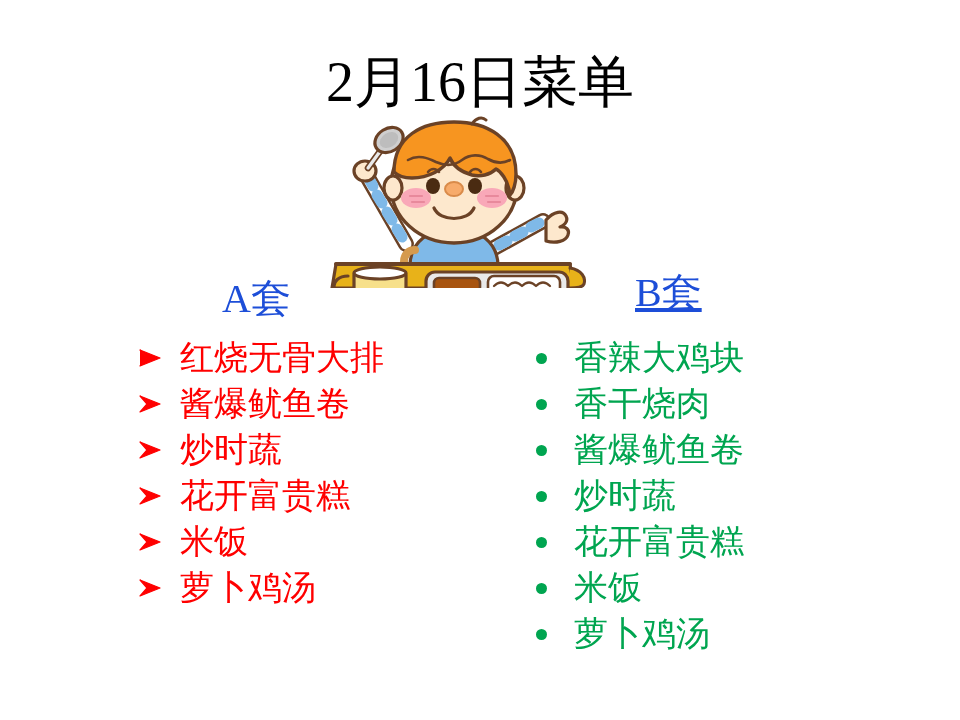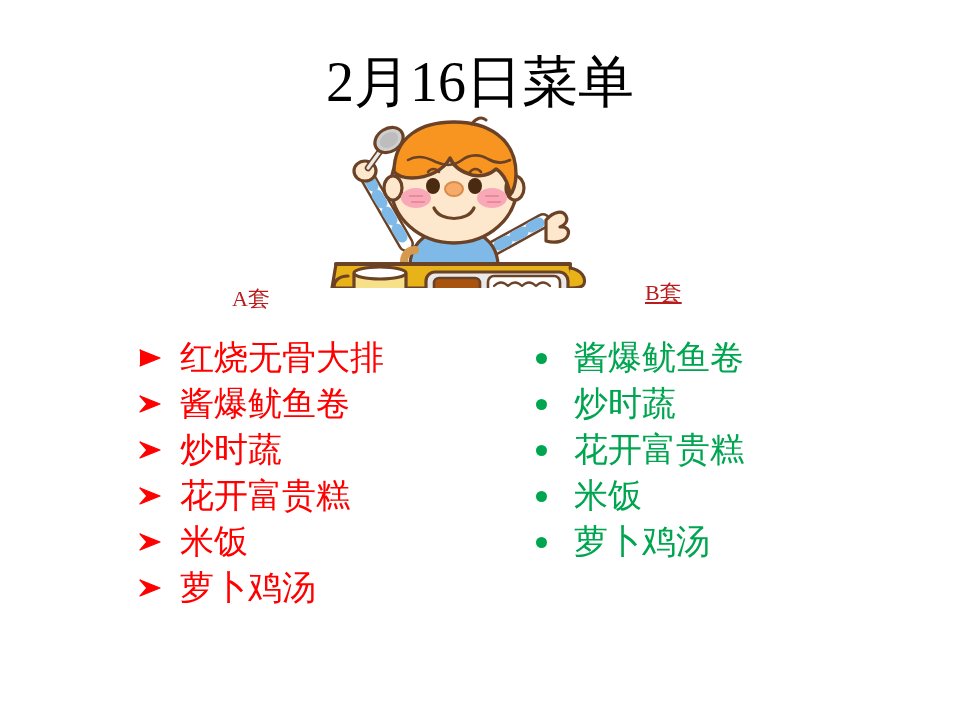--- a/index.html
+++ b/index.html
@@ -44,25 +44,24 @@
     overflow: hidden;
   }
   .clipart svg {
     display: block;
   }
 
   
   .col-head {
     position: absolute;
     font-family: "Liberation Serif", "DejaVu Serif", serif;
-    font-size: 22px;
+    font-size: 40px;
     line-height: 36px;
-    color: #b91c1c;
+    color: #1d4ed8;
     white-space: nowrap;
-    margin-left: 10px;
   }
   .col-head.a { left: 222px; top: 281px; }
   .col-head.b { left: 635px; top: 275px; text-decoration: underline; }
 
   
   .menu-col {
     position: absolute;
     top: 336px;
     width: 360px;
   }
@@ -261,20 +260,32 @@
       </span>
       <span class="item-text">萝卜鸡汤</span>
     </div>
   </div>
 
   <div class="menu-col b">
     <div class="menu-item">
       <span class="bullet">
           <span class="dot-bullet"></span>
         </span>
+      <span class="item-text">香辣大鸡块</span>
+    </div>
+    <div class="menu-item">
+      <span class="bullet">
+          <span class="dot-bullet"></span>
+        </span>
+      <span class="item-text">香干烧肉</span>
+    </div>
+    <div class="menu-item">
+      <span class="bullet">
+          <span class="dot-bullet"></span>
+        </span>
       <span class="item-text">酱爆鱿鱼卷</span>
     </div>
     <div class="menu-item">
       <span class="bullet">
           <span class="dot-bullet"></span>
         </span>
       <span class="item-text">炒时蔬</span>
     </div>
     <div class="menu-item">
       <span class="bullet">

